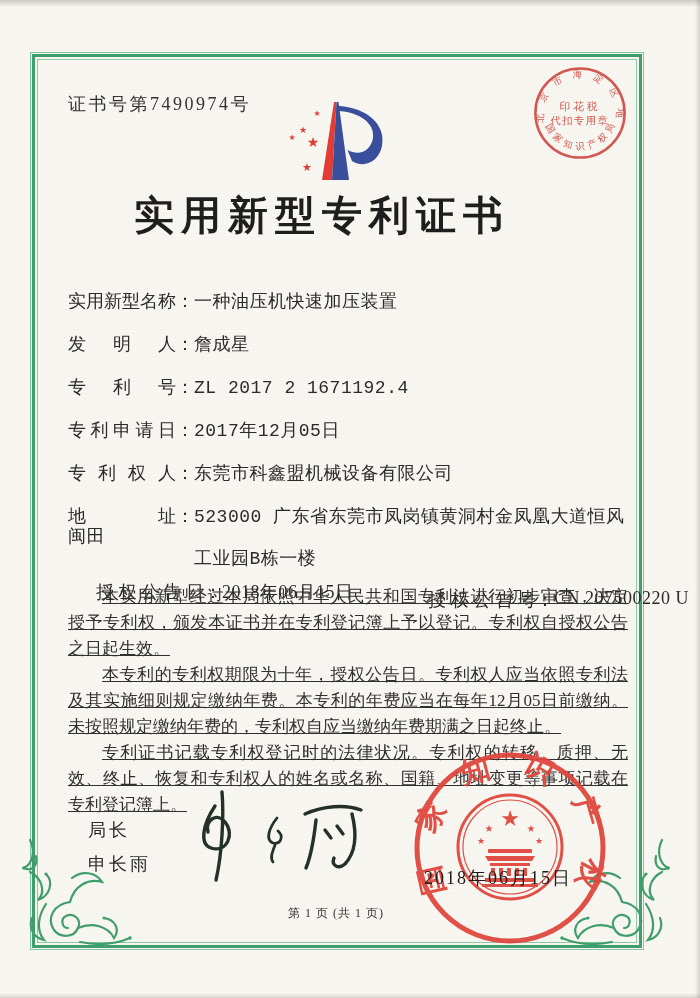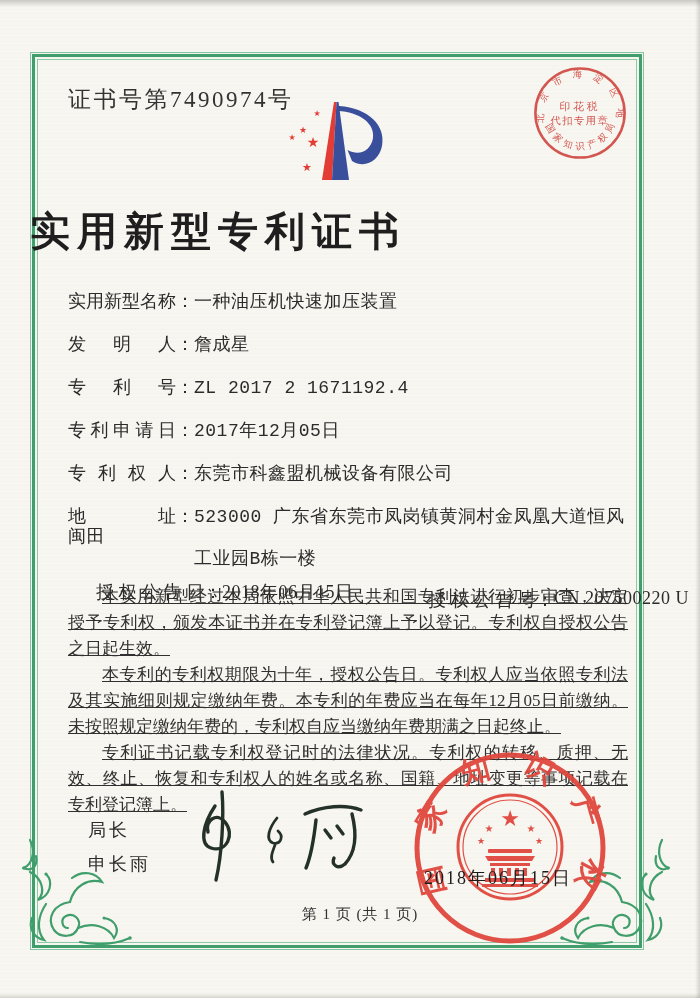--- a/index.html
+++ b/index.html
@@ -14,25 +14,25 @@
     background:linear-gradient(270deg, rgba(90,85,80,.22), rgba(90,85,80,0));}
   .edge-bottom{position:absolute;left:0;bottom:0;width:100%;height:5px;
     background:linear-gradient(0deg, rgba(90,85,80,.20), rgba(90,85,80,0));}
 
   
   .frame{position:absolute;left:30px;top:52px;width:612px;height:896px;
     border:1px solid #82c6a1;}
   .frame .f2{position:absolute;inset:1px;border:3px solid #3f9e6b;}
   .frame .f3{position:absolute;inset:6px;border:1px solid #8bcaa7;}
 
-  .certno{position:absolute;left:68px;top:84px;font-size:23px;letter-spacing:2.5px;color:#333;}
+  .certno{position:absolute;left:68px;top:92px;font-size:18px;letter-spacing:2.5px;color:#333;}
 
   .logo{position:absolute;left:285px;top:96px;width:130px;height:95px;}
 
-  .title{position:absolute;left:30px;top:204px;width:584px;
+  .title{position:absolute;left:30px;top:188px;width:584px;text-align:center;
     font-size:40px;font-weight:bold;letter-spacing:7px;color:#1e1e1e;}
 
   .fields{position:absolute;left:68px;top:292px;width:566px;font-size:18px;}
   .frow{line-height:20px;margin-bottom:23px;white-space:nowrap;font-family:Liberation Mono, monospace;}
   .frow.addr{margin-bottom:9px;white-space:normal;}
   .flabel{display:inline-block;width:108px;text-align:justify;text-align-last:justify;
     vertical-align:top;}
   .fcolon{display:inline-block;width:18px;vertical-align:top;}
   .fvalue{letter-spacing:0.5px;}
   .addr2{display:block;margin-left:126px;line-height:24px;letter-spacing:0.5px;}
@@ -47,21 +47,21 @@
   .signoff-name{position:absolute;left:88px;top:852px;font-size:18px;letter-spacing:3px;}
   .signature{position:absolute;left:185px;top:788px;width:195px;height:98px;}
 
   .seal{position:absolute;left:405px;top:750px;width:210px;height:196px;opacity:.93;z-index:2;}
   .sealdate{position:absolute;left:418px;top:866px;width:160px;text-align:center;
     font-size:18px;letter-spacing:2px;color:#1c1c1c;z-index:3;}
 
   .taxstamp{position:absolute;left:531px;top:64px;width:98px;height:98px;opacity:.9;}
 
   .footer{position:absolute;left:30px;top:905px;width:612px;text-align:center;
-    font-size:15px;letter-spacing:1px;color:#333;padding-left:24px;}
+    font-size:12px;letter-spacing:1px;color:#333;}
 
   .flourish{position:absolute;width:118px;height:116px;z-index:1;}
   .flourish.bl{left:16px;top:838px;}
   .flourish.br{left:558px;top:838px;transform:scaleX(-1);}
 </style>
 </head>
 <body>
 
 <div class="paper">
 

